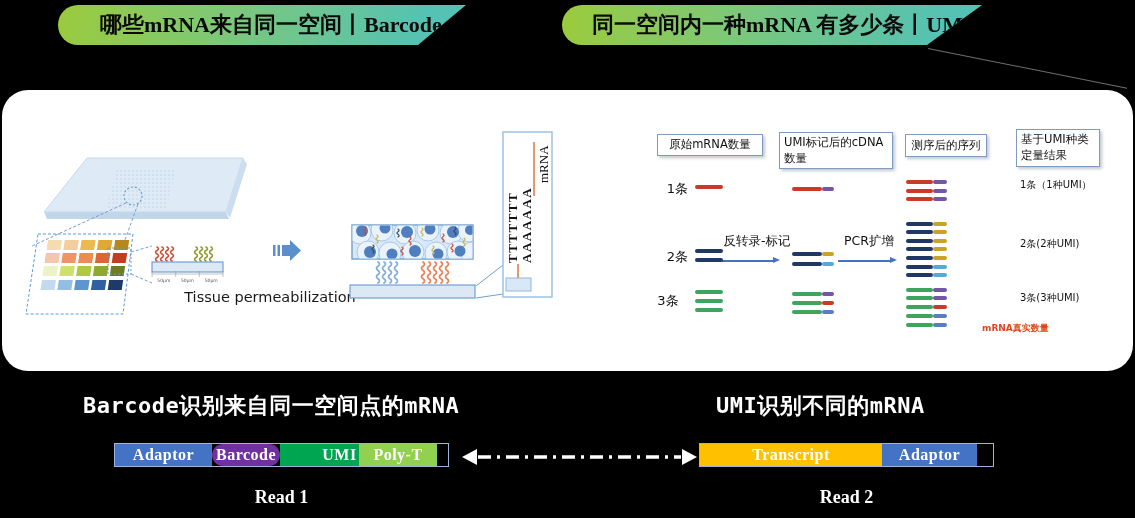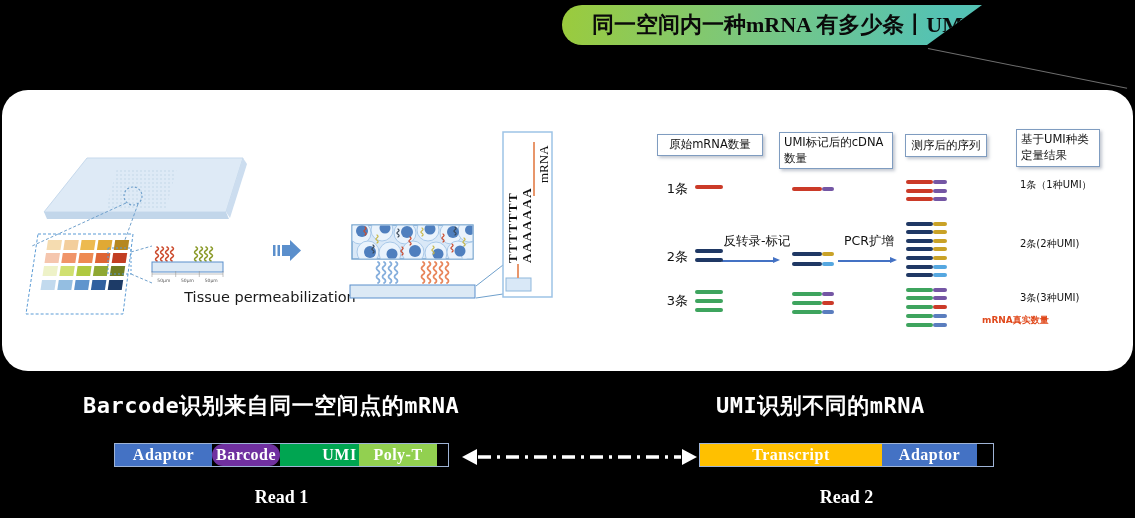--- a/index.html
+++ b/index.html
@@ -28,37 +28,40 @@
   .hdr-box{position:absolute;background:#fff;border:1.5px solid #7F9CC0;color:#111;
            font-size:11.5px;line-height:1.35;display:flex;align-items:center;justify-content:center;
            text-align:left;padding:1px 4px;box-shadow:2px 2px 3px rgba(120,130,150,.45);}
   .count-label{position:absolute;width:40px;text-align:right;font-size:13px;color:#111;}
   .result-label{position:absolute;font-size:10px;color:#111;white-space:nowrap;}
   .seg-line{position:absolute;border-radius:2px;}
   .arrow-label{position:absolute;font-size:12.5px;color:#111;text-align:center;white-space:nowrap;}
   .arrow-line{position:absolute;height:1.6px;background:#4472C4;}
   .arrow-line::after{content:"";position:absolute;right:-6px;top:-2.7px;width:0;height:0;
         border-left:7px solid #4472C4;border-top:3.5px solid transparent;border-bottom:3.5px solid transparent;}
-  .footnote{position:absolute;font-size:9px;font-weight:bold;color:#E0491C;white-space:nowrap;}
+  .footnote{position:absolute;font-size:9px;font-weight:bold;color:#E0491C;white-space:nowrap;margin-top:8px;}
 
   
   .caption{position:absolute;color:#fff;font-size:22px;font-weight:bold;letter-spacing:.5px;
            font-family:"DejaVu Sans Mono","DejaVu Sans",monospace;white-space:nowrap;}
   .read-bar{position:absolute;top:444px;height:22px;display:flex;box-shadow:0 0 0 1px #9FB4D6;}
   .read-seg{height:100%;display:flex;align-items:center;justify-content:center;
             font-family:"Liberation Serif",serif;font-weight:bold;font-size:16px;color:#fff;
             letter-spacing:.5px;}
   .read-label{position:absolute;top:487px;text-align:center;color:#fff;font-size:18px;
               font-weight:bold;font-family:"Liberation Serif",serif;}
 </style>
 </head>
 <body>
 
 <div class="stage">
 
+  <div class="pill pill-left">
+    <span>哪些mRNA来自同一空间丨Barcode</span>
+  </div>
   <div class="pill pill-right">
     <span>同一空间内一种mRNA 有多少条丨UMI</span>
   </div>
   <div class="diag-line"></div>
 
   <div class="panel"></div>
 
   <svg id="left-svg" class="abs" style="left:0;top:90px;" width="640" height="282" viewBox="0 0 640 282">
     <defs>
       <pattern id="dots" width="4" height="4" patternUnits="userSpaceOnUse">
@@ -213,21 +216,21 @@
     <div class="hdr-box" style="left:905px;top:134px;width:82px;height:23px;">测序后的序列</div>
     <div class="hdr-box" style="left:1016px;top:129px;width:84px;height:38px;">基于UMI种类定量结果</div>
 
     <div class="arrow-label" style="left:722px;top:233px;width:70px;">反转录-标记</div>
     <div class="arrow-line" style="left:722px;top:260px;width:52px;"></div>
     <div class="arrow-label" style="left:840px;top:233px;width:58px;">PCR扩增</div>
     <div class="arrow-line" style="left:838px;top:260px;width:53px;"></div>
 
     <div class="count-label" style="left:648px;top:180px;">1条</div>
     <div class="count-label" style="left:648px;top:248px;">2条</div>
-    <div class="count-label" style="left:648px;top:292px;">3条</div>
+    <div class="count-label" style="left:648px;top:292px;text-align:center;">3条</div>
 
     <div class="result-label" style="left:1020px;top:178px;">1条（1种UMI）</div>
     <div class="result-label" style="left:1020px;top:237px;">2条(2种UMI)</div>
     <div class="result-label" style="left:1020px;top:291px;">3条(3种UMI)</div>
 
     <div class="footnote" style="left:982px;top:314px;">mRNA真实数量</div>
 
     <div id="umi-lines">
         <div class="seg-line" style="left: 695px; top: 185px; width: 28px; height: 4px; background: rgb(203, 58, 40);"></div>
         <div class="seg-line" style="left: 792px; top: 187px; width: 30px; height: 4px; background: rgb(203, 58, 40);"></div>

